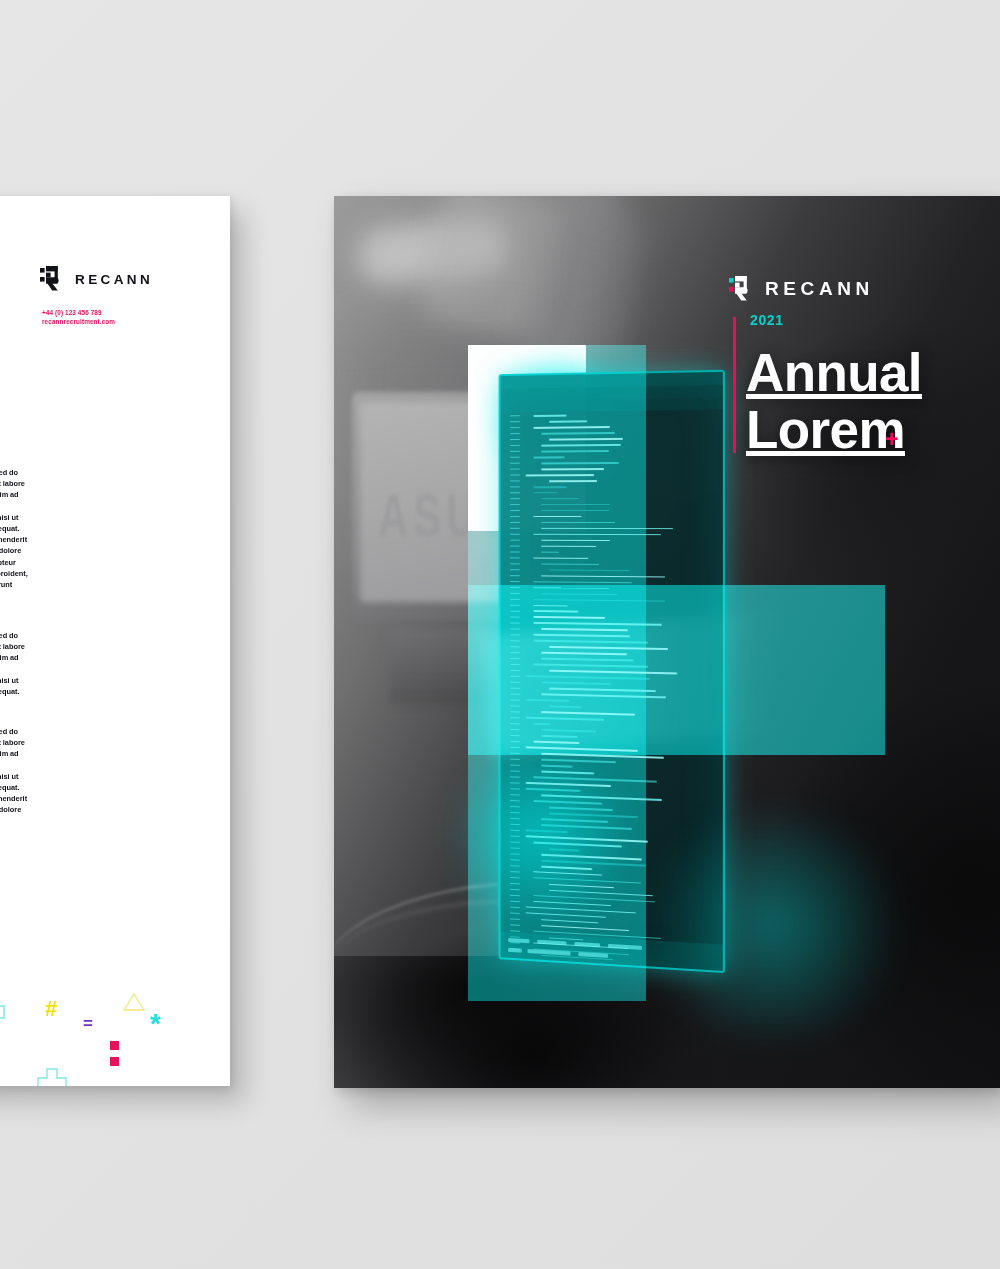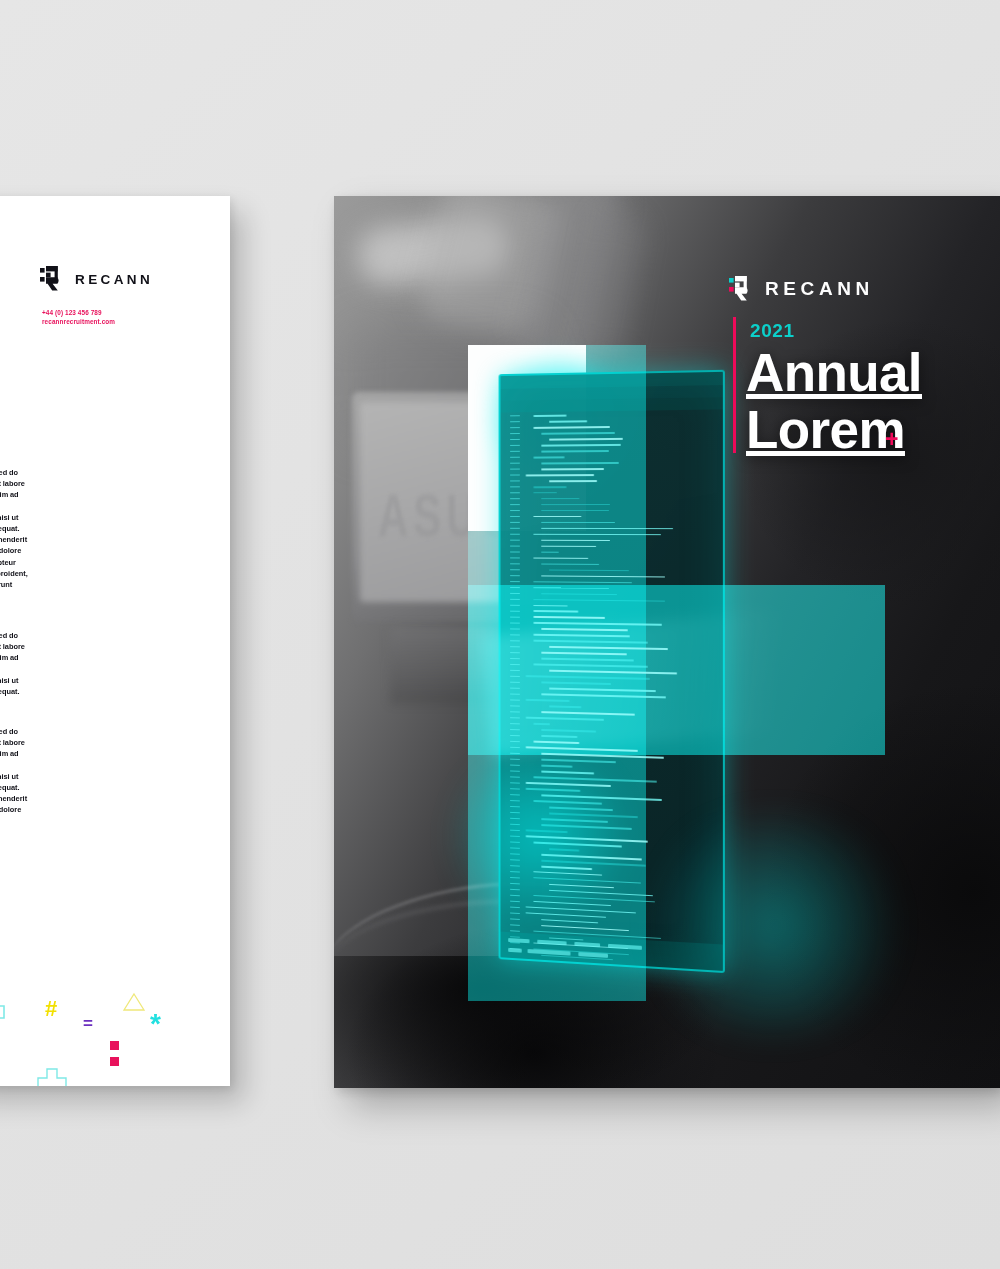--- a/index.html
+++ b/index.html
@@ -112,21 +112,21 @@
     background:repeating-linear-gradient(180deg,rgba(90,255,250,.55) 0 1.2px,rgba(0,0,0,0) 1.2px 6px);}
   .code-lines{position:absolute;left:26px;top:40px;right:6px;bottom:4px;}
   .cl{height:1.7px;margin-bottom:4.3px;border-radius:1px;}
   .code-status{position:absolute;left:0;bottom:0;width:100%;height:26px;background:rgba(0,96,94,.35);}
   .cs-chip{position:absolute;height:4px;border-radius:1px;background:rgba(110,255,250,.6);}
 
   
   .cov-logo{position:absolute;left:395px;top:80px;display:flex;align-items:center;gap:10px;}
   .cov-word{font-size:19px;letter-spacing:4.6px;font-weight:bold;color:#fdfdfd;}
   .pink-bar{position:absolute;left:399px;top:121px;width:3px;height:136px;background:#ef0a5a;}
-  .cov-year{position:absolute;left:416px;top:124px;font-size:19px;font-weight:bold;color:#0ccfca;letter-spacing:.6px;}
+  .cov-year{position:absolute;left:416px;top:116px;font-size:14px;font-weight:bold;color:#0ccfca;letter-spacing:.6px;}
   .cov-title{position:absolute;left:412px;top:148px;color:#ffffff;font-weight:bold;
     font-size:53px;line-height:1.08;letter-spacing:-.6px;
     text-shadow:0 2px 14px rgba(0,0,0,.55);}
   .cov-title span{display:block;text-decoration:underline;}
   .title-plus{position:absolute;left:551px;top:232px;color:#ef0a5a;font-size:23px;font-weight:bold;line-height:1;}
 </style>
 </head>
 <body>
 
 <div class="stage">

